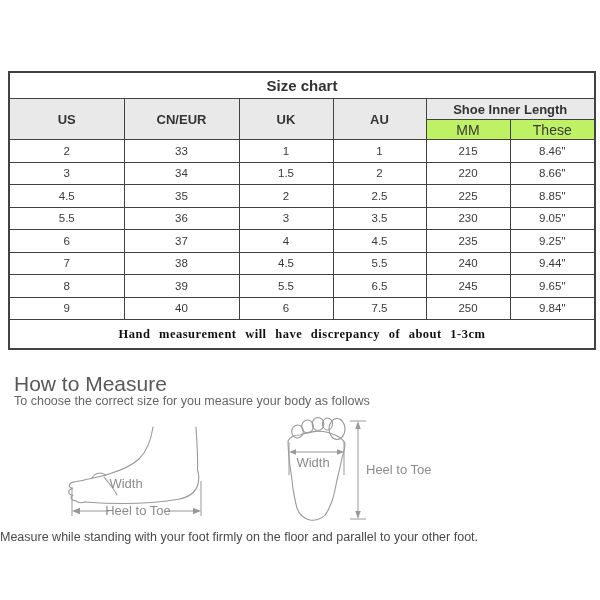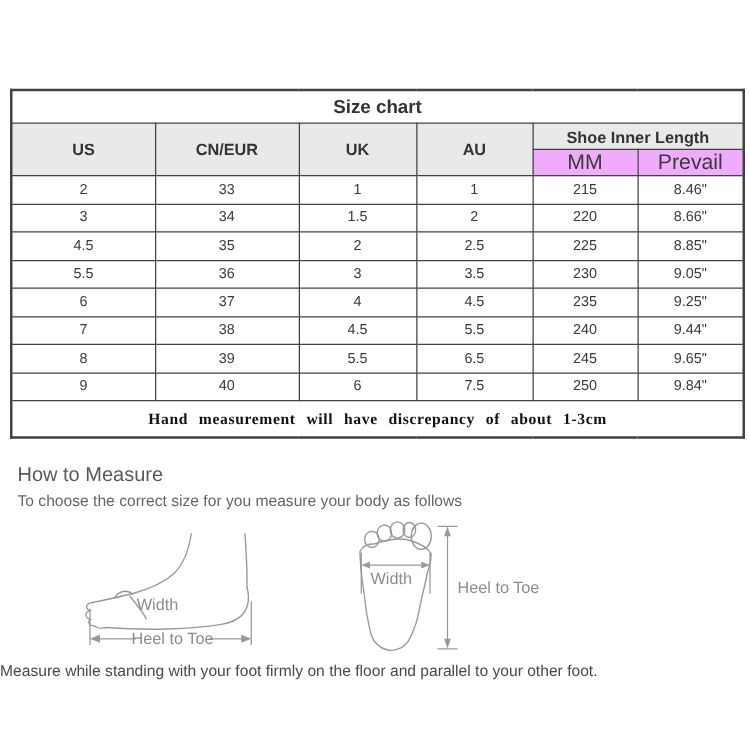--- a/index.html
+++ b/index.html
@@ -12,33 +12,33 @@
     position:absolute;left:8px;top:71px;width:586px;
     border-collapse:collapse;table-layout:fixed;
     border:2px solid #424242;
   }
   .size-chart th,.size-chart td{
     border:1px solid #424242;text-align:center;vertical-align:middle;
     padding:0;color:#333;
   }
   .title-row th{height:25px;font-size:15px;font-weight:bold;background:#ffffff;}
   .head th{background:#e9e9e9;font-size:13px;font-weight:bold;height:20px;}
-  .subhead th{background:#f0abfc;font-size:17px;font-weight:normal;height:19px;color:#3a3a3a;}
+  .subhead th{background:#bef264;font-size:14px;font-weight:normal;height:19px;color:#3a3a3a;}
   .size-chart tbody td{height:21.5px;font-size:11.5px;color:#3a3a3a;}
   .foot-row td{
     height:28px;font-family:"Liberation Serif", serif;font-weight:bold;
     font-size:12.5px;letter-spacing:0.5px;word-spacing:5px;color:#111;
   }
   
   .ref-note{
     position:absolute;left:10px;top:349px;
     font-family:"Liberation Serif", serif;font-weight:bold;font-size:12.5px;
     letter-spacing:0.5px;word-spacing:4px;color:#111;
   }
-  .howto-heading{position:absolute;left:14px;top:372px;font-size:16px;color:#595959;}
+  .howto-heading{position:absolute;left:14px;top:372px;font-size:21px;color:#595959;}
   .howto-sub{position:absolute;left:14px;top:394px;font-size:12.5px;color:#666;}
   .caption{
     position:absolute;left:0;top:530px;width:600px;
     font-size:12.5px;color:#4a4a4a;
   }
   
   svg.side-view{position:absolute;left:55px;top:415px;}
   svg.top-view{position:absolute;left:280px;top:414px;}
   .outline path,.outline ellipse{fill:none;stroke:#999;stroke-width:1.1;stroke-linecap:round;}
   .dim line{stroke:#999;stroke-width:1;}
@@ -65,21 +65,21 @@
       </tr>
       <tr class="head">
         <th rowspan="2">US</th>
         <th rowspan="2">CN/EUR</th>
         <th rowspan="2">UK</th>
         <th rowspan="2">AU</th>
         <th colspan="2">Shoe Inner Length</th>
       </tr>
       <tr class="subhead">
         <th>MM</th>
-        <th>Prevail</th>
+        <th>These</th>
       </tr>
     </thead>
     <tbody>
       <tr>
         <td>2</td>
         <td>33</td>
         <td>1</td>
         <td>1</td>
         <td>215</td>
         <td>8.46"</td>

